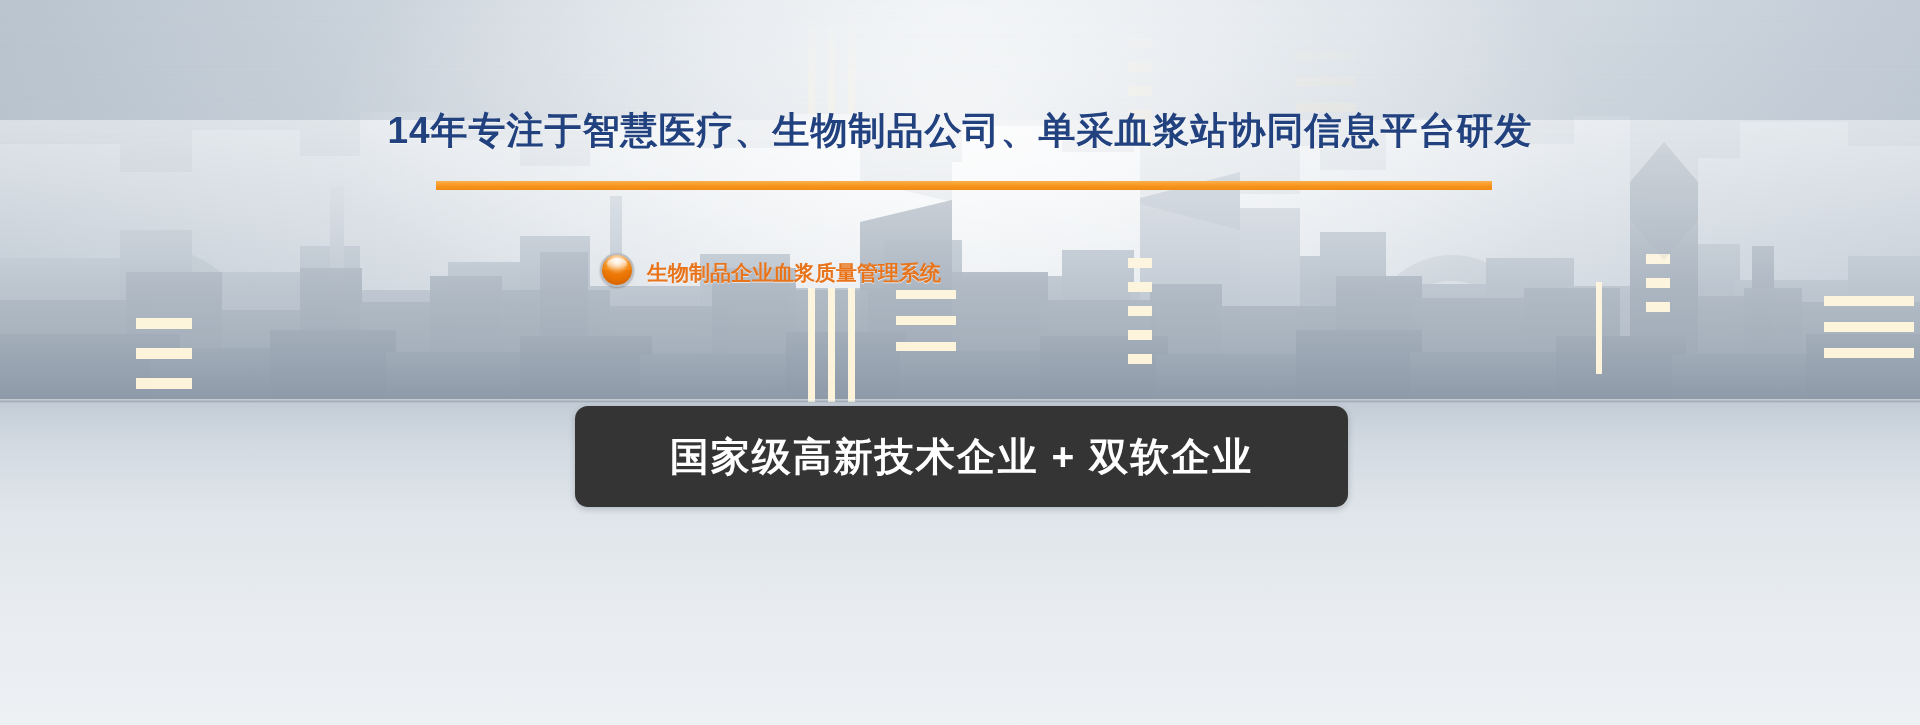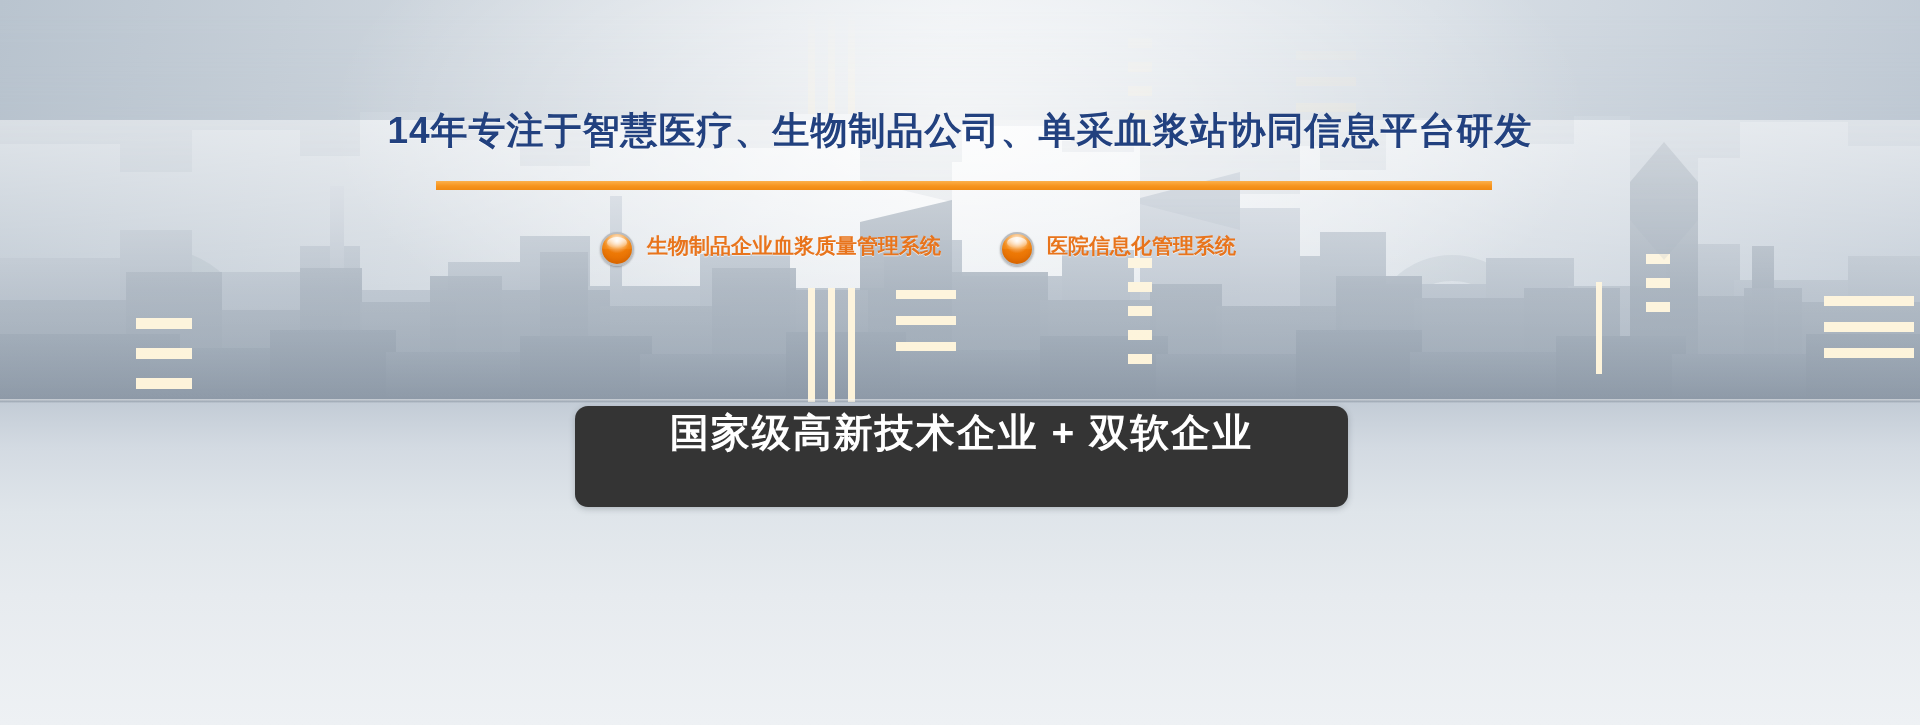--- a/index.html
+++ b/index.html
@@ -50,21 +50,21 @@
   .rule{
     position:absolute;left:436px;top:181px;width:1056px;height:9px;
     background:linear-gradient(180deg,#fbb04b 0%,#f7941d 55%,#f08a12 100%);
   }
 
   
   .features{
     position:absolute;left:600px;top:232px;width:760px;
     display:grid;grid-template-columns:400px 360px;grid-auto-rows:55px;
   }
-  .feat{display:flex;align-items:flex-start;gap:13px;}
+  .feat{display:flex;align-items:flex-end;gap:13px;}
   .ball{
     width:30px;height:30px;border-radius:50%;flex:0 0 30px;
     background:
       radial-gradient(circle at 50% 22%, rgba(255,255,255,.95) 0%, rgba(255,255,255,.35) 26%, rgba(255,255,255,0) 46%),
       linear-gradient(180deg,#f9a23a 0%,#f58a16 48%,#ef7c08 52%,#e86f00 100%);
     border:2.5px solid #b9bcc0;
     box-shadow:0 1px 2px rgba(60,60,60,.38), inset 0 -3px 5px rgba(180,80,0,.35);
     position:relative;
   }
   .ball::after{
@@ -74,21 +74,21 @@
   }
   .feat .lbl{
     font-size:21px;font-weight:700;color:#e8741c;white-space:nowrap;
     text-shadow:0 1px 0 rgba(255,255,255,.6);
   }
 
   
   .badge{
     position:absolute;left:575px;top:406px;width:773px;height:101px;
     background:#343434;border-radius:13px;
-    display:flex;align-items:flex-start;justify-content:center;
+    display:flex;align-items:center;justify-content:center;
     box-shadow:0 2px 6px rgba(40,50,60,.25);
   }
   .badge .btxt{
     font-size:39px;font-weight:700;color:#ffffff;letter-spacing:2px;white-space:nowrap;
   }
 </style>
 </head>
 <body>
 
 <div id="stage">
@@ -280,23 +280,19 @@
   <div class="horizon"></div>
 
   <div class="headline">14年专注于智慧医疗、生物制品公司、单采血浆站协同信息平台研发</div>
   <div class="rule"></div>
 
   <div class="features">
     <div class="feat">
       <span class="ball"></span>
       <span class="lbl">生物制品企业血浆质量管理系统</span>
     </div>
-    <div class="feat">
-      <span class="ball"></span>
-      <span class="lbl">医院信息化管理系统</span>
-    </div>
   </div>
 
   <div class="badge">
     <span class="btxt">国家级高新技术企业 + 双软企业</span>
   </div>
 
 </div>
 
 </body></html>

